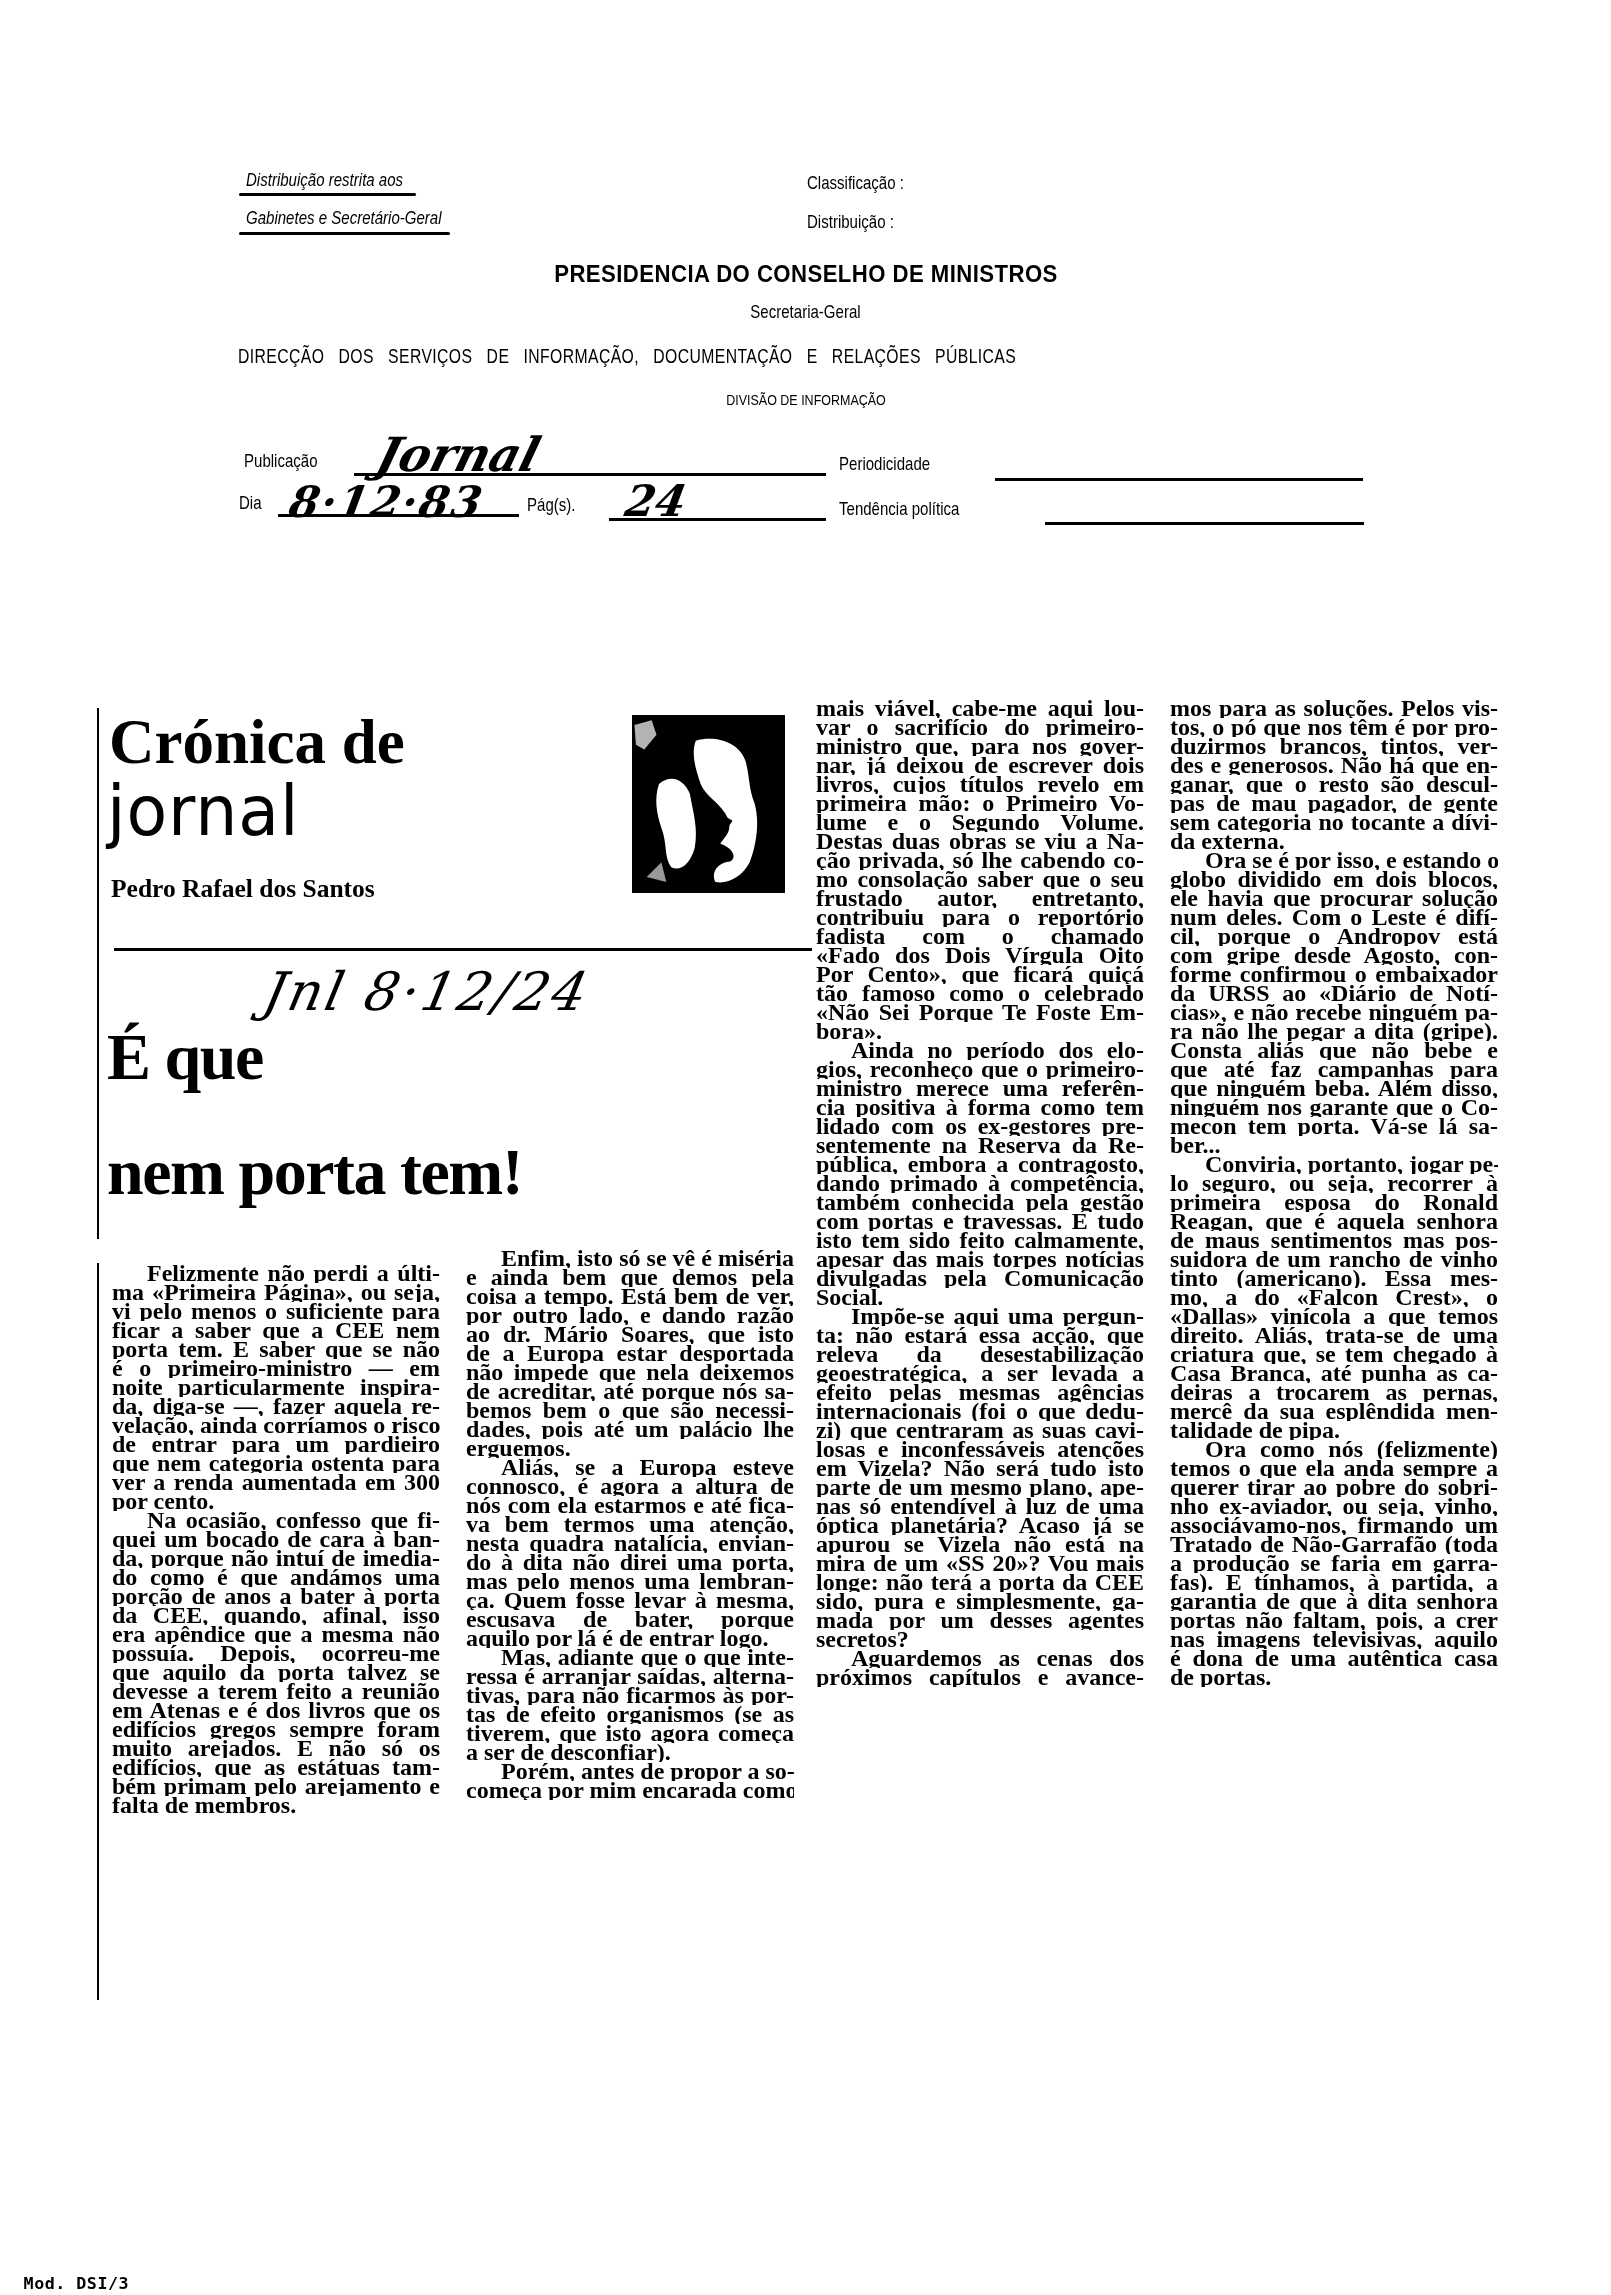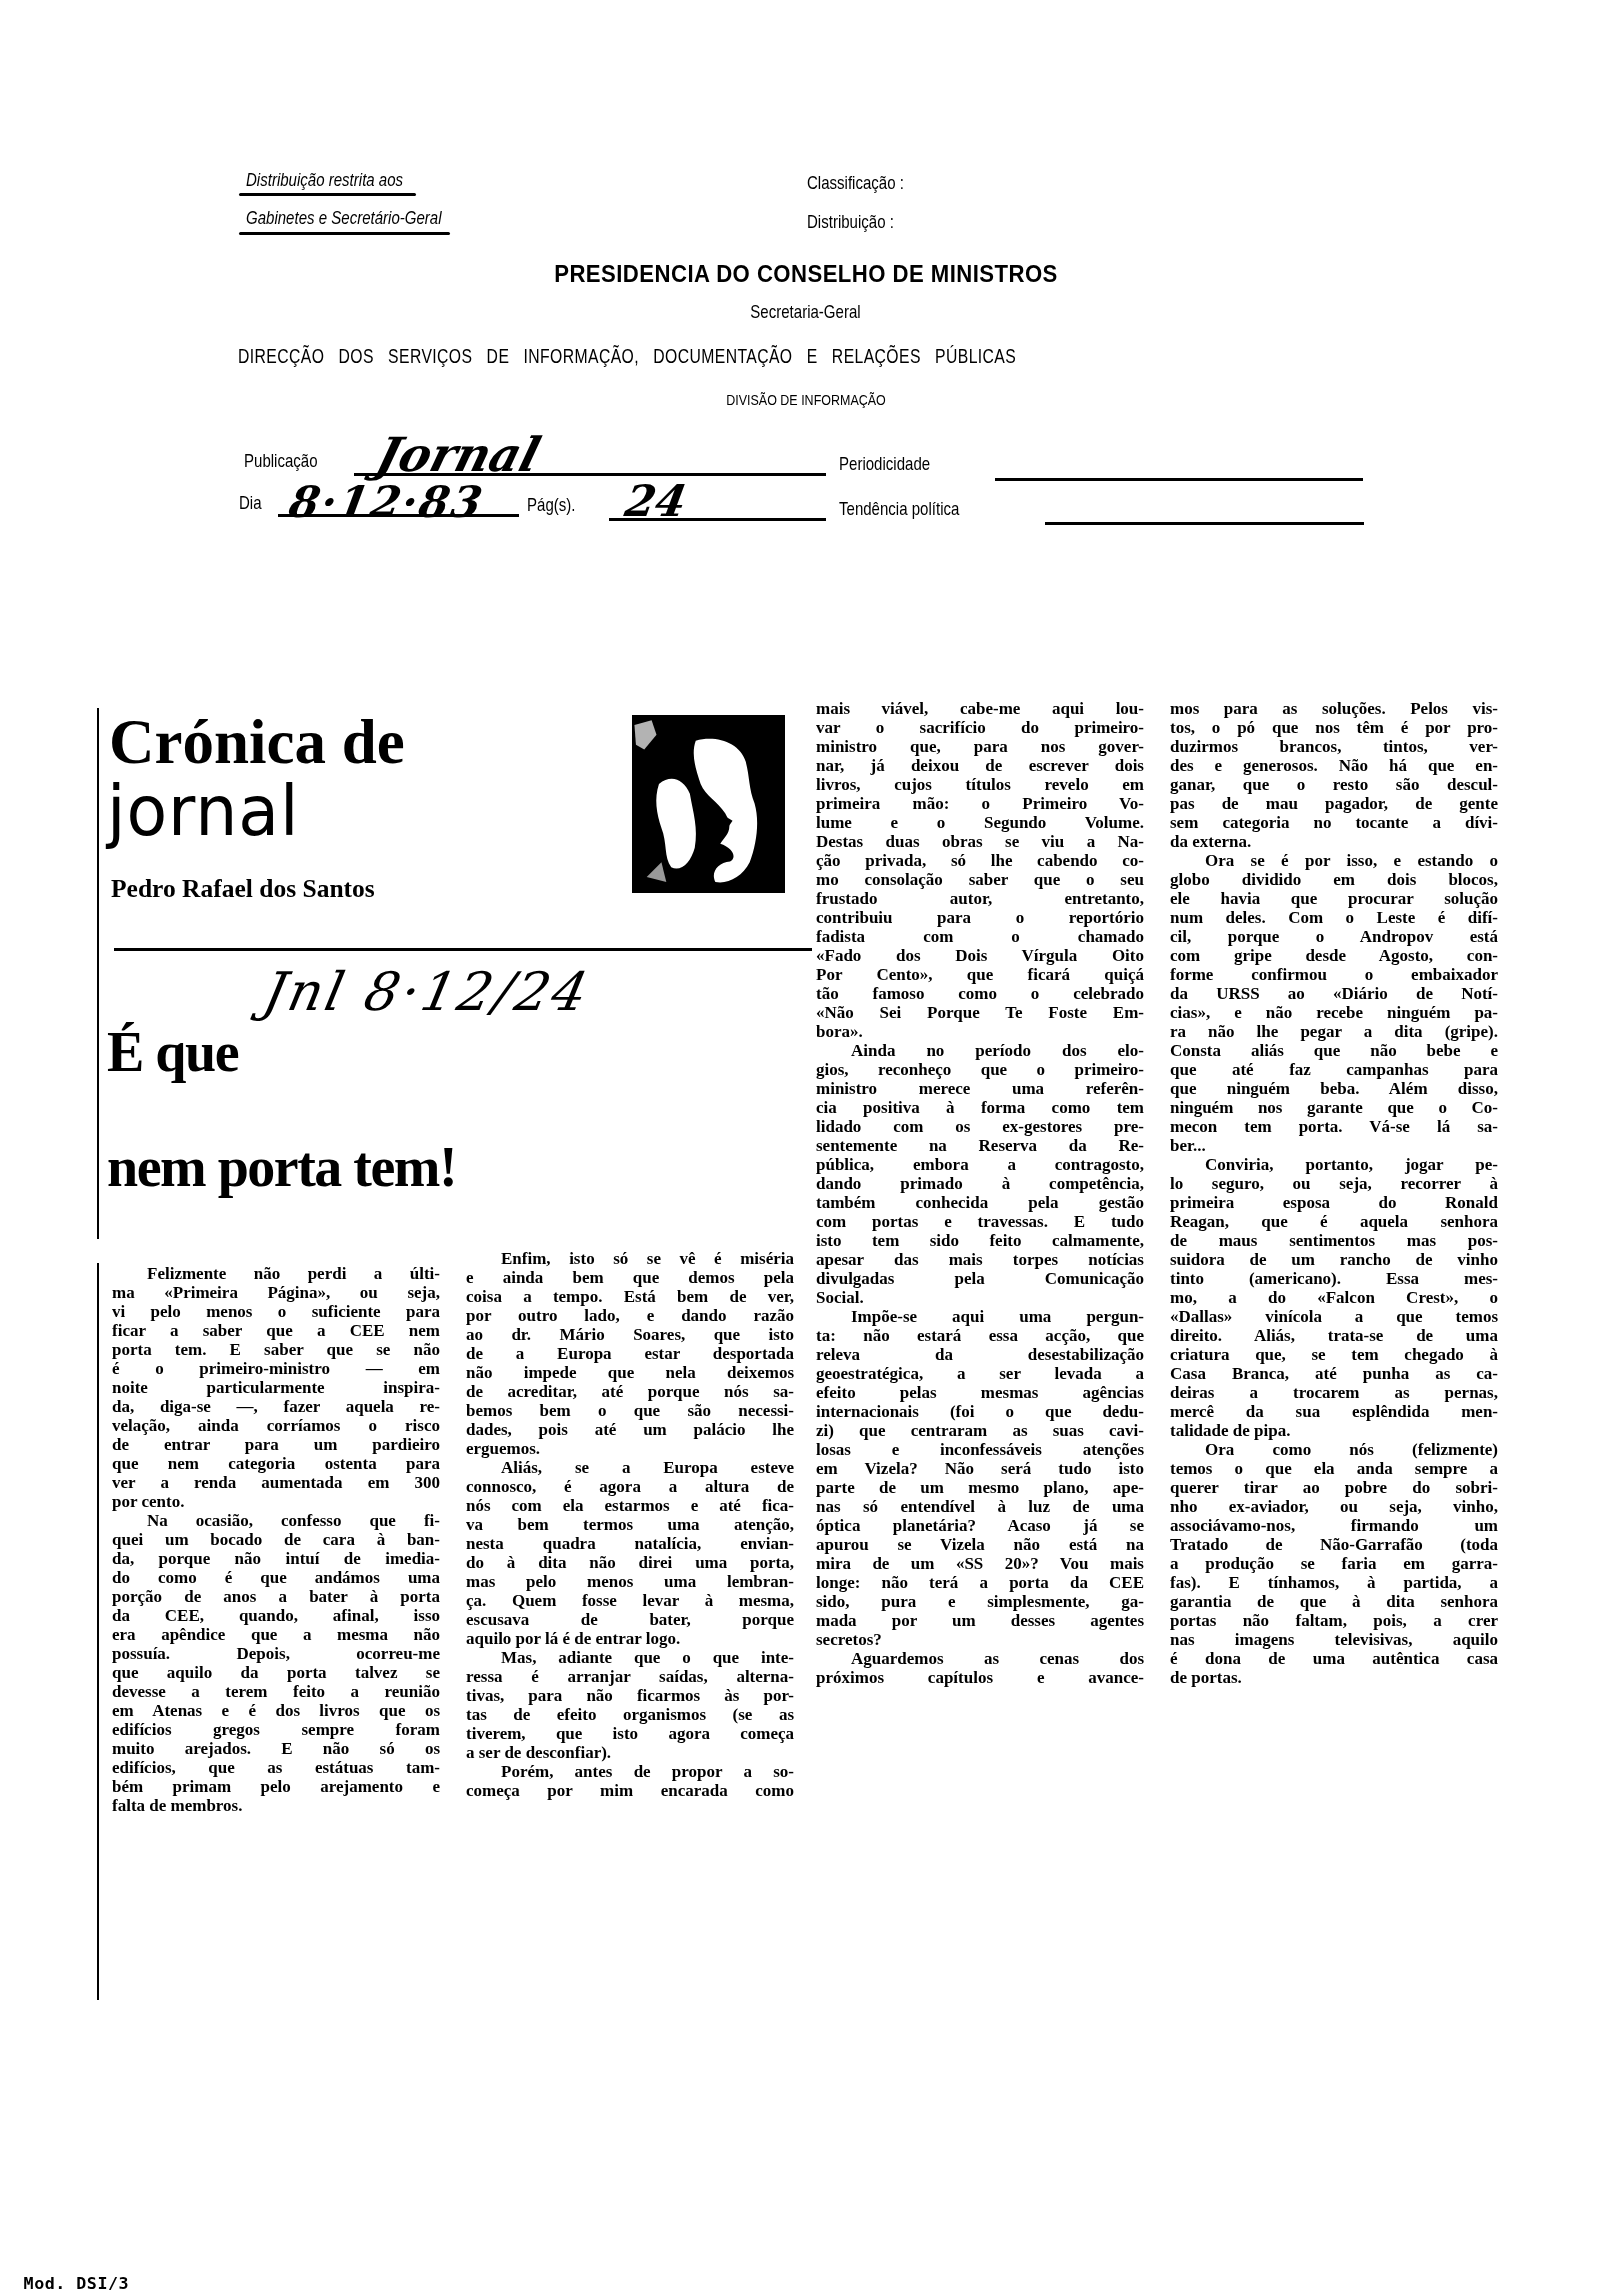--- a/index.html
+++ b/index.html
@@ -16,24 +16,24 @@
   .title-sub { font-size:17.7px; white-space:nowrap; transform:scaleX(0.85); transform-origin:center; text-align:center; }
   .title-dir { font-size:19.7px; white-space:nowrap; word-spacing:11.8px; letter-spacing:0.5px; }
   .title-div { font-size:14.7px; white-space:nowrap; transform:scaleX(0.85); transform-origin:center; text-align:center; }
   .field-rule { height:2.5px; background:#000; }
   .hand { font-family:"DejaVu Serif", serif; font-style:italic; font-weight:bold; white-space:nowrap; }
 
   
   .kicker { font-family:"Liberation Serif", serif; font-weight:bold; font-size:63px; line-height:1; white-space:nowrap; }
   .kicker-light { font-family:"DejaVu Sans", sans-serif; font-weight:normal; font-size:70px; line-height:1; letter-spacing:1px; white-space:nowrap; transform:scaleX(0.95); transform-origin:left; }
   .byline { font-family:"Liberation Serif", serif; font-weight:bold; font-size:25.5px; white-space:nowrap; }
-  .headline { font-family:"Liberation Serif", serif; font-weight:bold; font-size:56px; line-height:1; letter-spacing:-1.5px; white-space:nowrap; }
+  .headline { font-family:"Liberation Serif", serif; font-weight:bold; font-size:66px; line-height:1; letter-spacing:-1.5px; white-space:nowrap; }
   .article-rule { height:3.4px; background:#000; }
   .photo { background:#000; overflow:hidden; }
-  .col { font-family:"Liberation Serif", "DejaVu Serif", serif; font-weight:bold; font-size:17px; line-height:19px; text-align:justify; hyphens:manual; }
+  .col { font-family:"Liberation Serif", "DejaVu Serif", serif; font-weight:bold; font-size:24px; line-height:19px; text-align:justify; hyphens:manual; }
   .col .line { display:block; text-align:justify; text-align-last:justify; white-space:nowrap; overflow:hidden; height:19px; }
   .col .line.last { text-align-last:left; }
   .col .line.indent { padding-left:35px; }
   .footer-mod { font-size:16.7px; font-weight:bold; letter-spacing:0.5px; }
   .margin-bar { width:1.5px; background:#000; }
 </style>
 </head>
 <body>
 
 <div class="abs sans hdr-ital" style="left:246px; top:170px;">Distribuição restrita aos</div>

